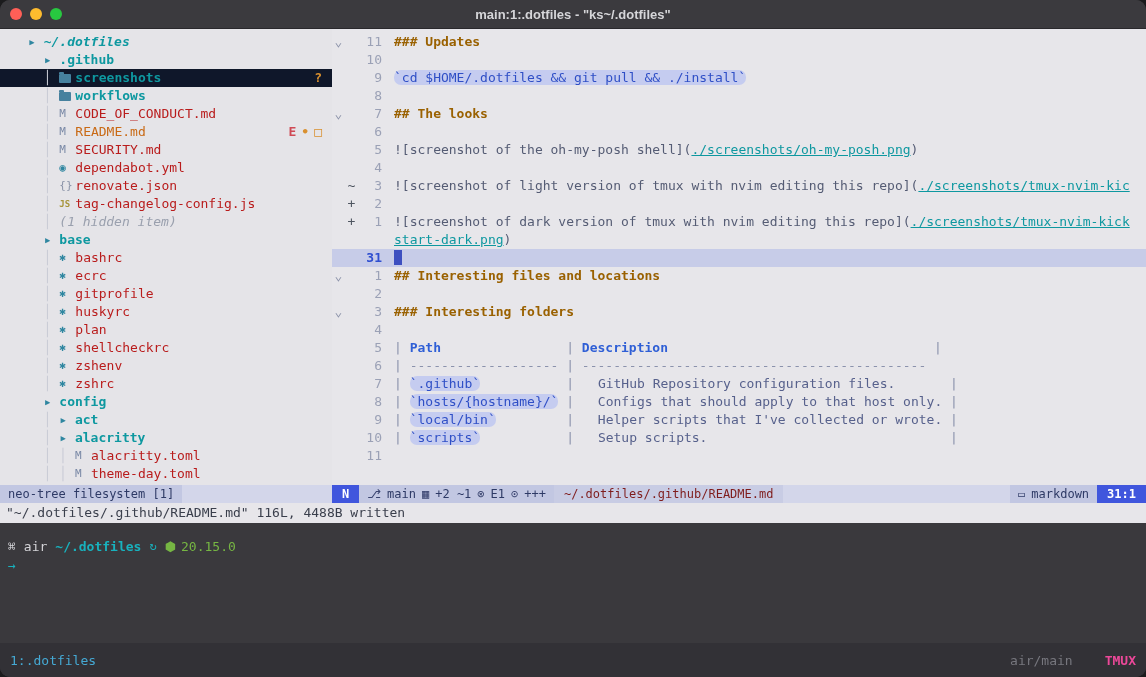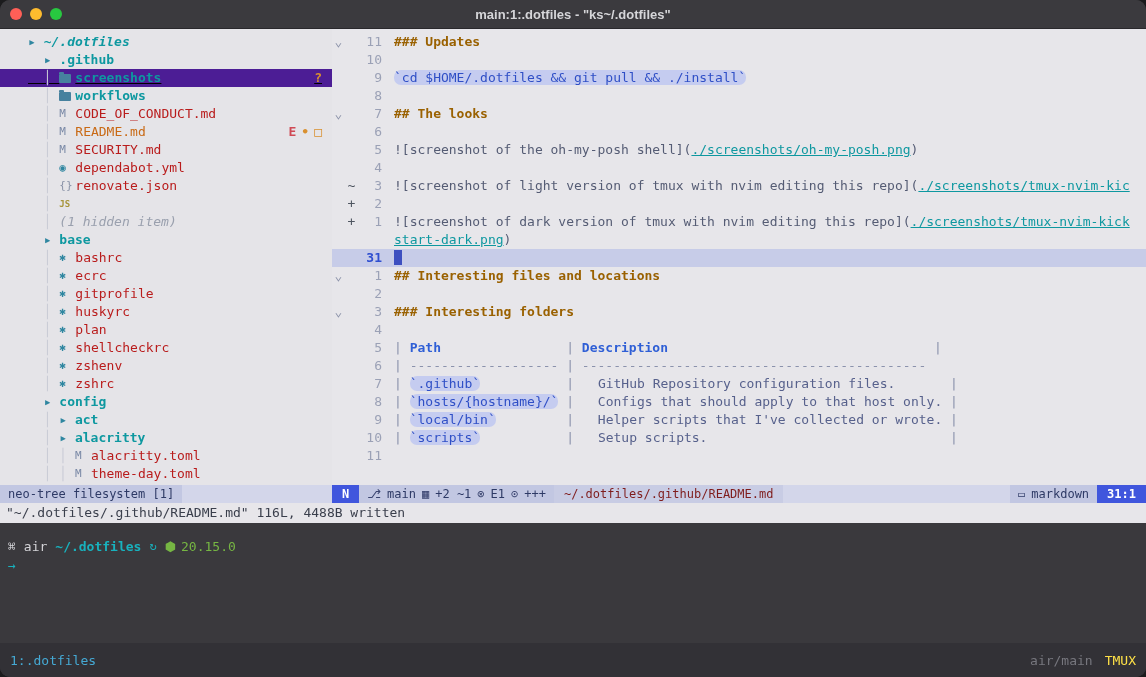--- a/index.html
+++ b/index.html
@@ -13,21 +13,21 @@
   .light.red{background:#ff5f57;}
   .light.yellow{background:#febc2e;}
   .light.green{background:#28c840;}
   .title{position:absolute;left:0;right:0;text-align:center;color:#d6d6d9;font-family:"Liberation Sans",sans-serif;font-size:13px;font-weight:bold;}
 
   
   .nvim{height:474px;display:flex;flex:0 0 auto;}
   .tree{width:332px;background:#e5e4e8;display:flex;flex-direction:column;flex:0 0 auto;}
   .tree-items{height:456px;padding-top:4px;font-size:13px;line-height:18px;overflow:hidden;}
   .trow{display:flex;align-items:center;height:18px;padding-left:28px;white-space:pre;}
-  .trow.sel{background:#4c1d95;text-decoration:underline;}
+  .trow.sel{background:#0f172a;}
   .guide{color:#c9cbd6;}
   .arrow{color:#2f86a0;}
   .icon-folder{display:inline-block;width:12px;height:9px;background:#46819e;border-radius:1px;position:relative;margin-right:4px;flex:0 0 auto;}
   .icon-folder::before{content:"";position:absolute;top:-2px;left:0;width:5px;height:2px;background:#46819e;border-radius:1px 1px 0 0;}
   .ticon{display:inline-block;width:16px;flex:0 0 auto;font-size:11px;}
   .i-markdown{color:#7a89a6;}
   .i-dependabot{color:#2f86a0;}
   .i-json{color:#8a93a8;}
   .i-js{color:#a7953b;font-size:9px;font-weight:bold;}
   .i-config{color:#2f86a0;}
@@ -82,23 +82,23 @@
   .p-apple{color:#d8d8dc;}
   .p-user{color:#d4d4d8;}
   .p-path{color:#18b2be;font-weight:bold;}
   .p-refresh{color:#18b2be;font-size:12px;}
   .p-node{color:#76b643;display:flex;gap:5px;}
   .p-arrow{color:#18b2be;}
 
   
   .tmuxbar{height:34px;background:#323136;display:flex;align-items:center;font-size:13px;padding:0 10px;flex:0 0 auto;}
   .tm-left{color:#45a9d4;}
-  .tm-right{margin-left:auto;display:flex;gap:12px;align-items:flex-end;}
+  .tm-right{margin-left:auto;display:flex;gap:32px;align-items:flex-end;}
   .tm-session{color:#77777e;}
-  .tm-label{color:#fde047;font-weight:normal;}
+  .tm-label{color:#ec4899;font-weight:bold;}
 </style>
 </head>
 <body>
 
 <div class="window">
 
   <div class="titlebar">
     <div class="lights">
       <span class="light red"></span>
       <span class="light yellow"></span>
@@ -112,21 +112,21 @@
       <div class="tree-items">
           <div class="trow"><span class="arrow">▸ </span><span class="tlabel root">~/.dotfiles</span></div>
           <div class="trow"><span class="guide">  </span><span class="arrow">▸ </span><span class="tlabel dir">.github</span></div>
           <div class="trow sel"><span class="guide">  │ </span><span class="icon-folder"></span><span class="tlabel dir">screenshots</span><span class="badges"><span class="b-orange">?</span></span></div>
           <div class="trow"><span class="guide">  │ </span><span class="icon-folder"></span><span class="tlabel dir">workflows</span></div>
           <div class="trow"><span class="guide">  │ </span><span class="ticon i-markdown">M</span><span class="tlabel file">CODE_OF_CONDUCT.md</span></div>
           <div class="trow"><span class="guide">  │ </span><span class="ticon i-markdown">M</span><span class="tlabel file-mod">README.md</span><span class="badges"><span class="b-red">E</span><span class="b-orange">•</span><span class="b-orange">□</span></span></div>
           <div class="trow"><span class="guide">  │ </span><span class="ticon i-markdown">M</span><span class="tlabel file">SECURITY.md</span></div>
           <div class="trow"><span class="guide">  │ </span><span class="ticon i-dependabot">◉</span><span class="tlabel file">dependabot.yml</span></div>
           <div class="trow"><span class="guide">  │ </span><span class="ticon i-json">{}</span><span class="tlabel file">renovate.json</span></div>
-          <div class="trow"><span class="guide">  │ </span><span class="ticon i-js">JS</span></div>
+          <div class="trow"><span class="guide">  │ </span><span class="ticon i-js">JS</span><span class="tlabel file">tag-changelog-config.js</span></div>
           <div class="trow"><span class="guide">  │ </span><span class="tlabel hidden">(1 hidden item)</span></div>
           <div class="trow"><span class="guide">  </span><span class="arrow">▸ </span><span class="tlabel dir">base</span></div>
           <div class="trow"><span class="guide">  │ </span><span class="ticon i-config">✱</span><span class="tlabel file">bashrc</span></div>
           <div class="trow"><span class="guide">  │ </span><span class="ticon i-config">✱</span><span class="tlabel file">ecrc</span></div>
           <div class="trow"><span class="guide">  │ </span><span class="ticon i-config">✱</span><span class="tlabel file">gitprofile</span></div>
           <div class="trow"><span class="guide">  │ </span><span class="ticon i-config">✱</span><span class="tlabel file">huskyrc</span></div>
           <div class="trow"><span class="guide">  │ </span><span class="ticon i-config">✱</span><span class="tlabel file">plan</span></div>
           <div class="trow"><span class="guide">  │ </span><span class="ticon i-config">✱</span><span class="tlabel file">shellcheckrc</span></div>
           <div class="trow"><span class="guide">  │ </span><span class="ticon i-config">✱</span><span class="tlabel file">zshenv</span></div>
           <div class="trow"><span class="guide">  │ </span><span class="ticon i-config">✱</span><span class="tlabel file">zshrc</span></div>

